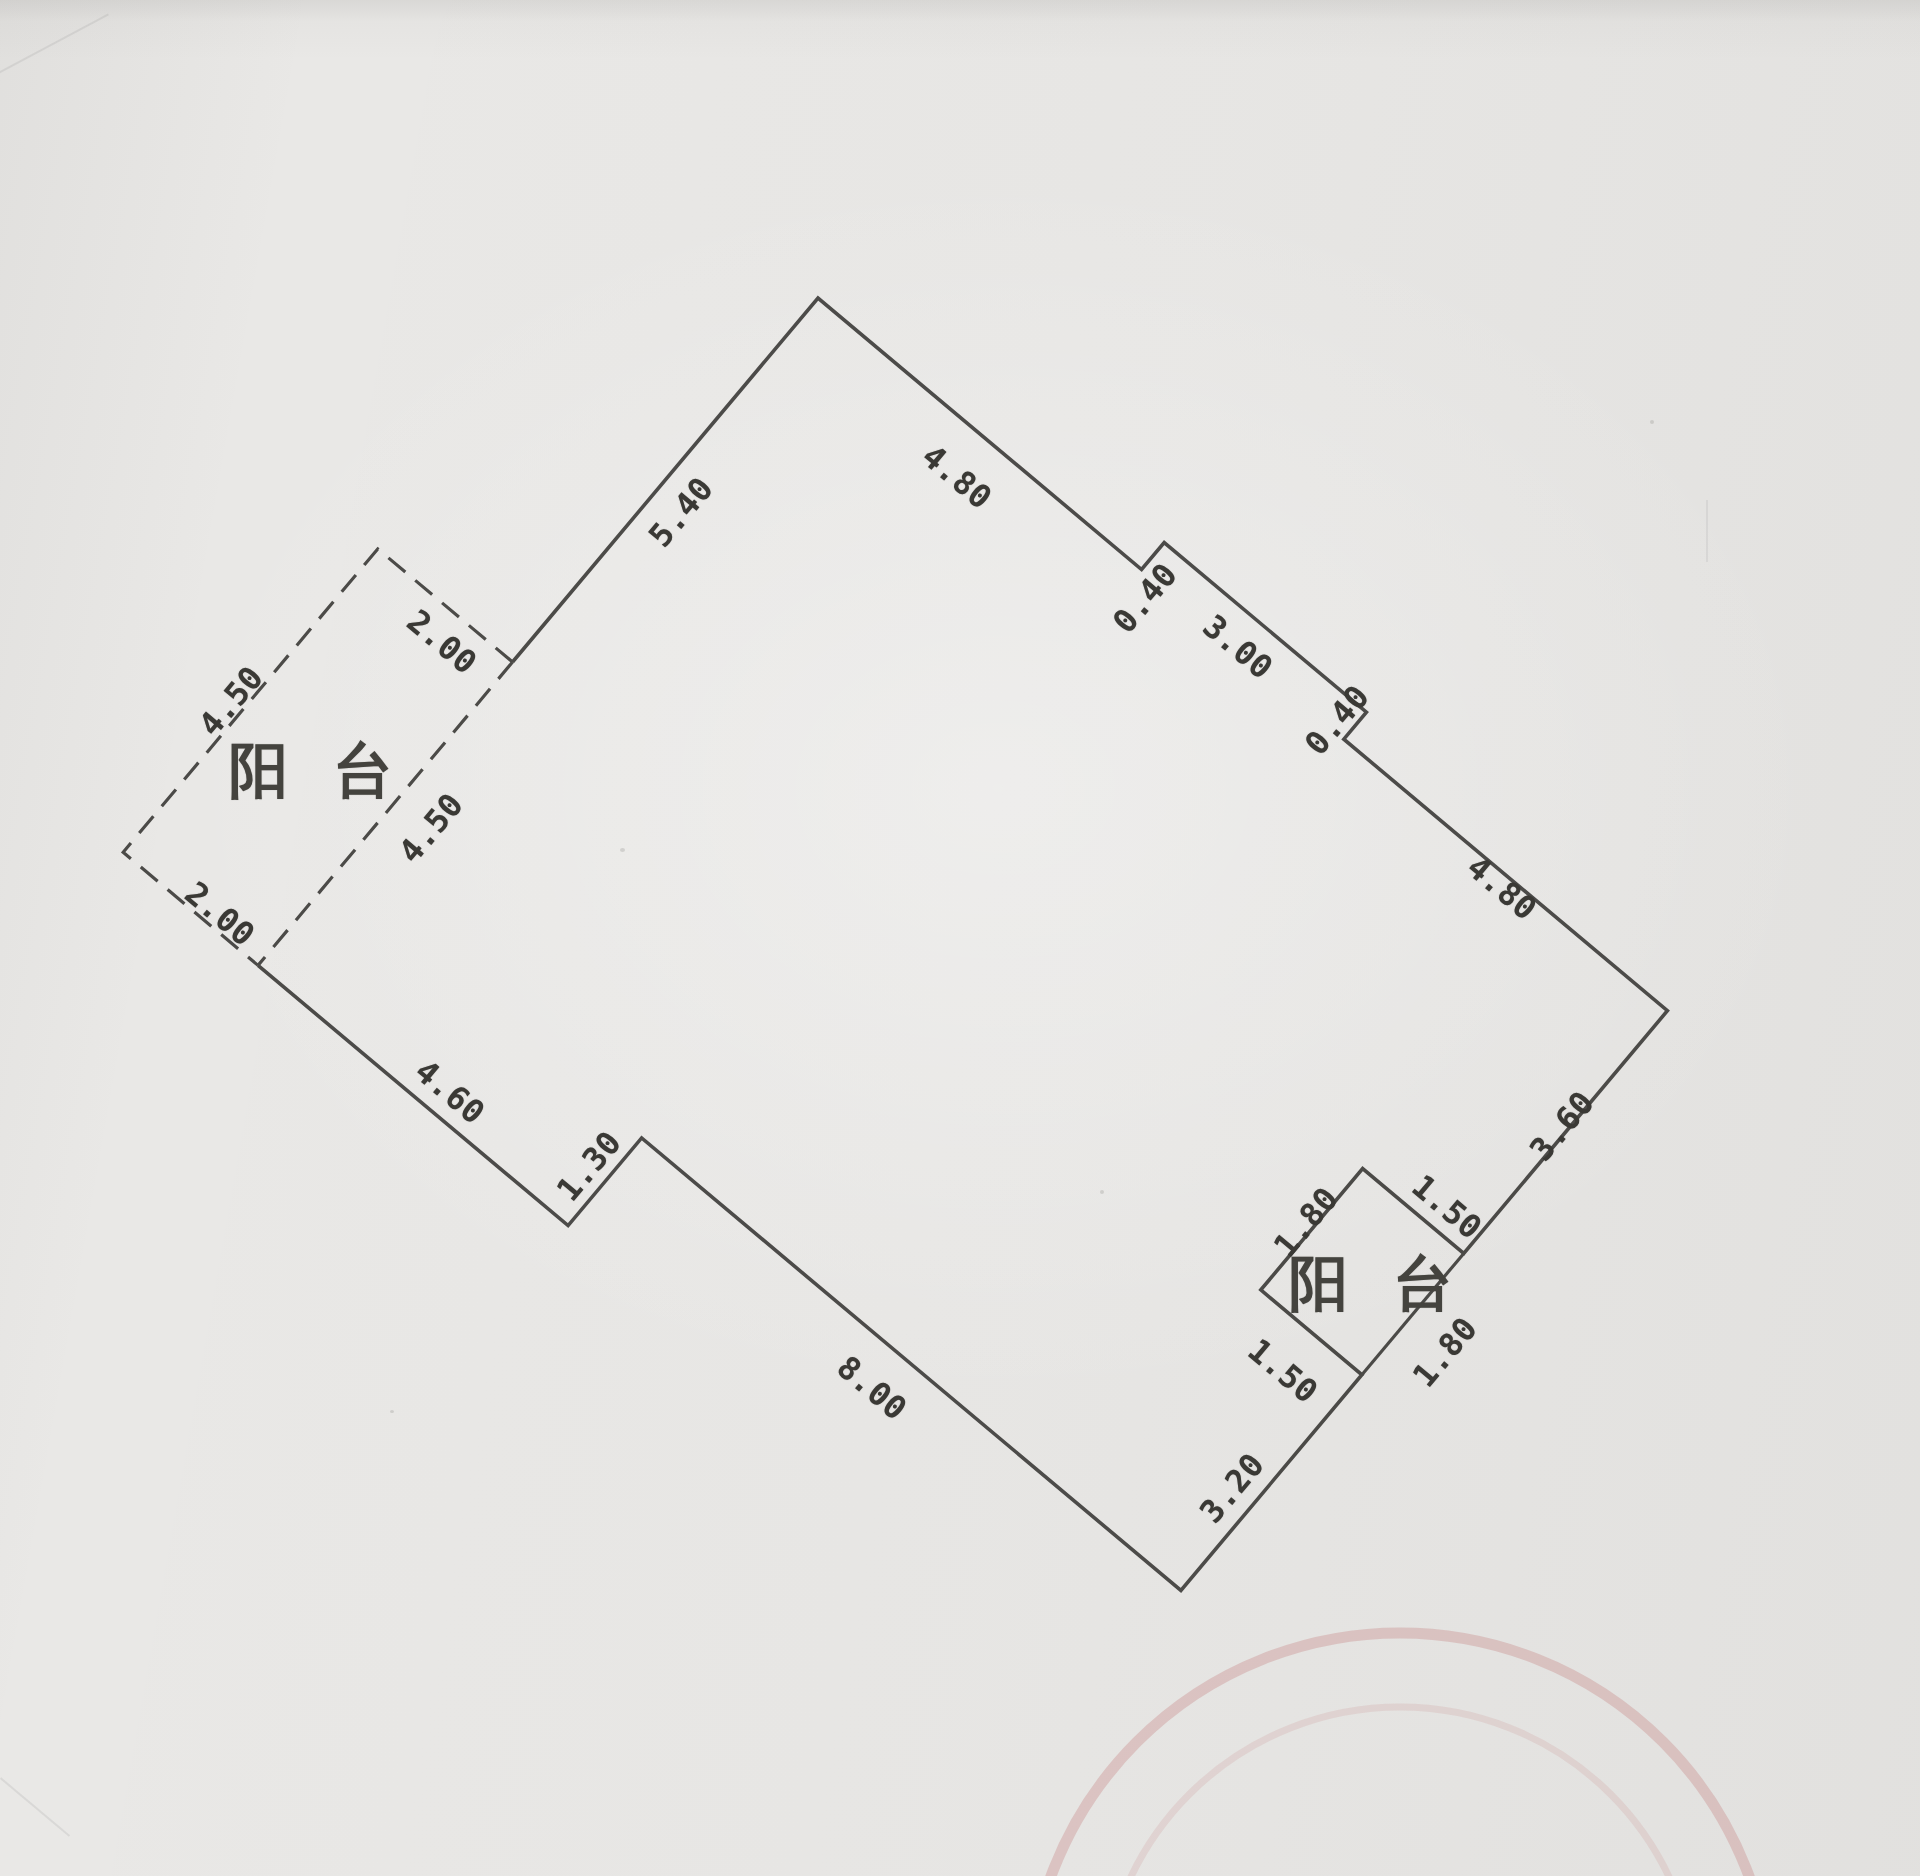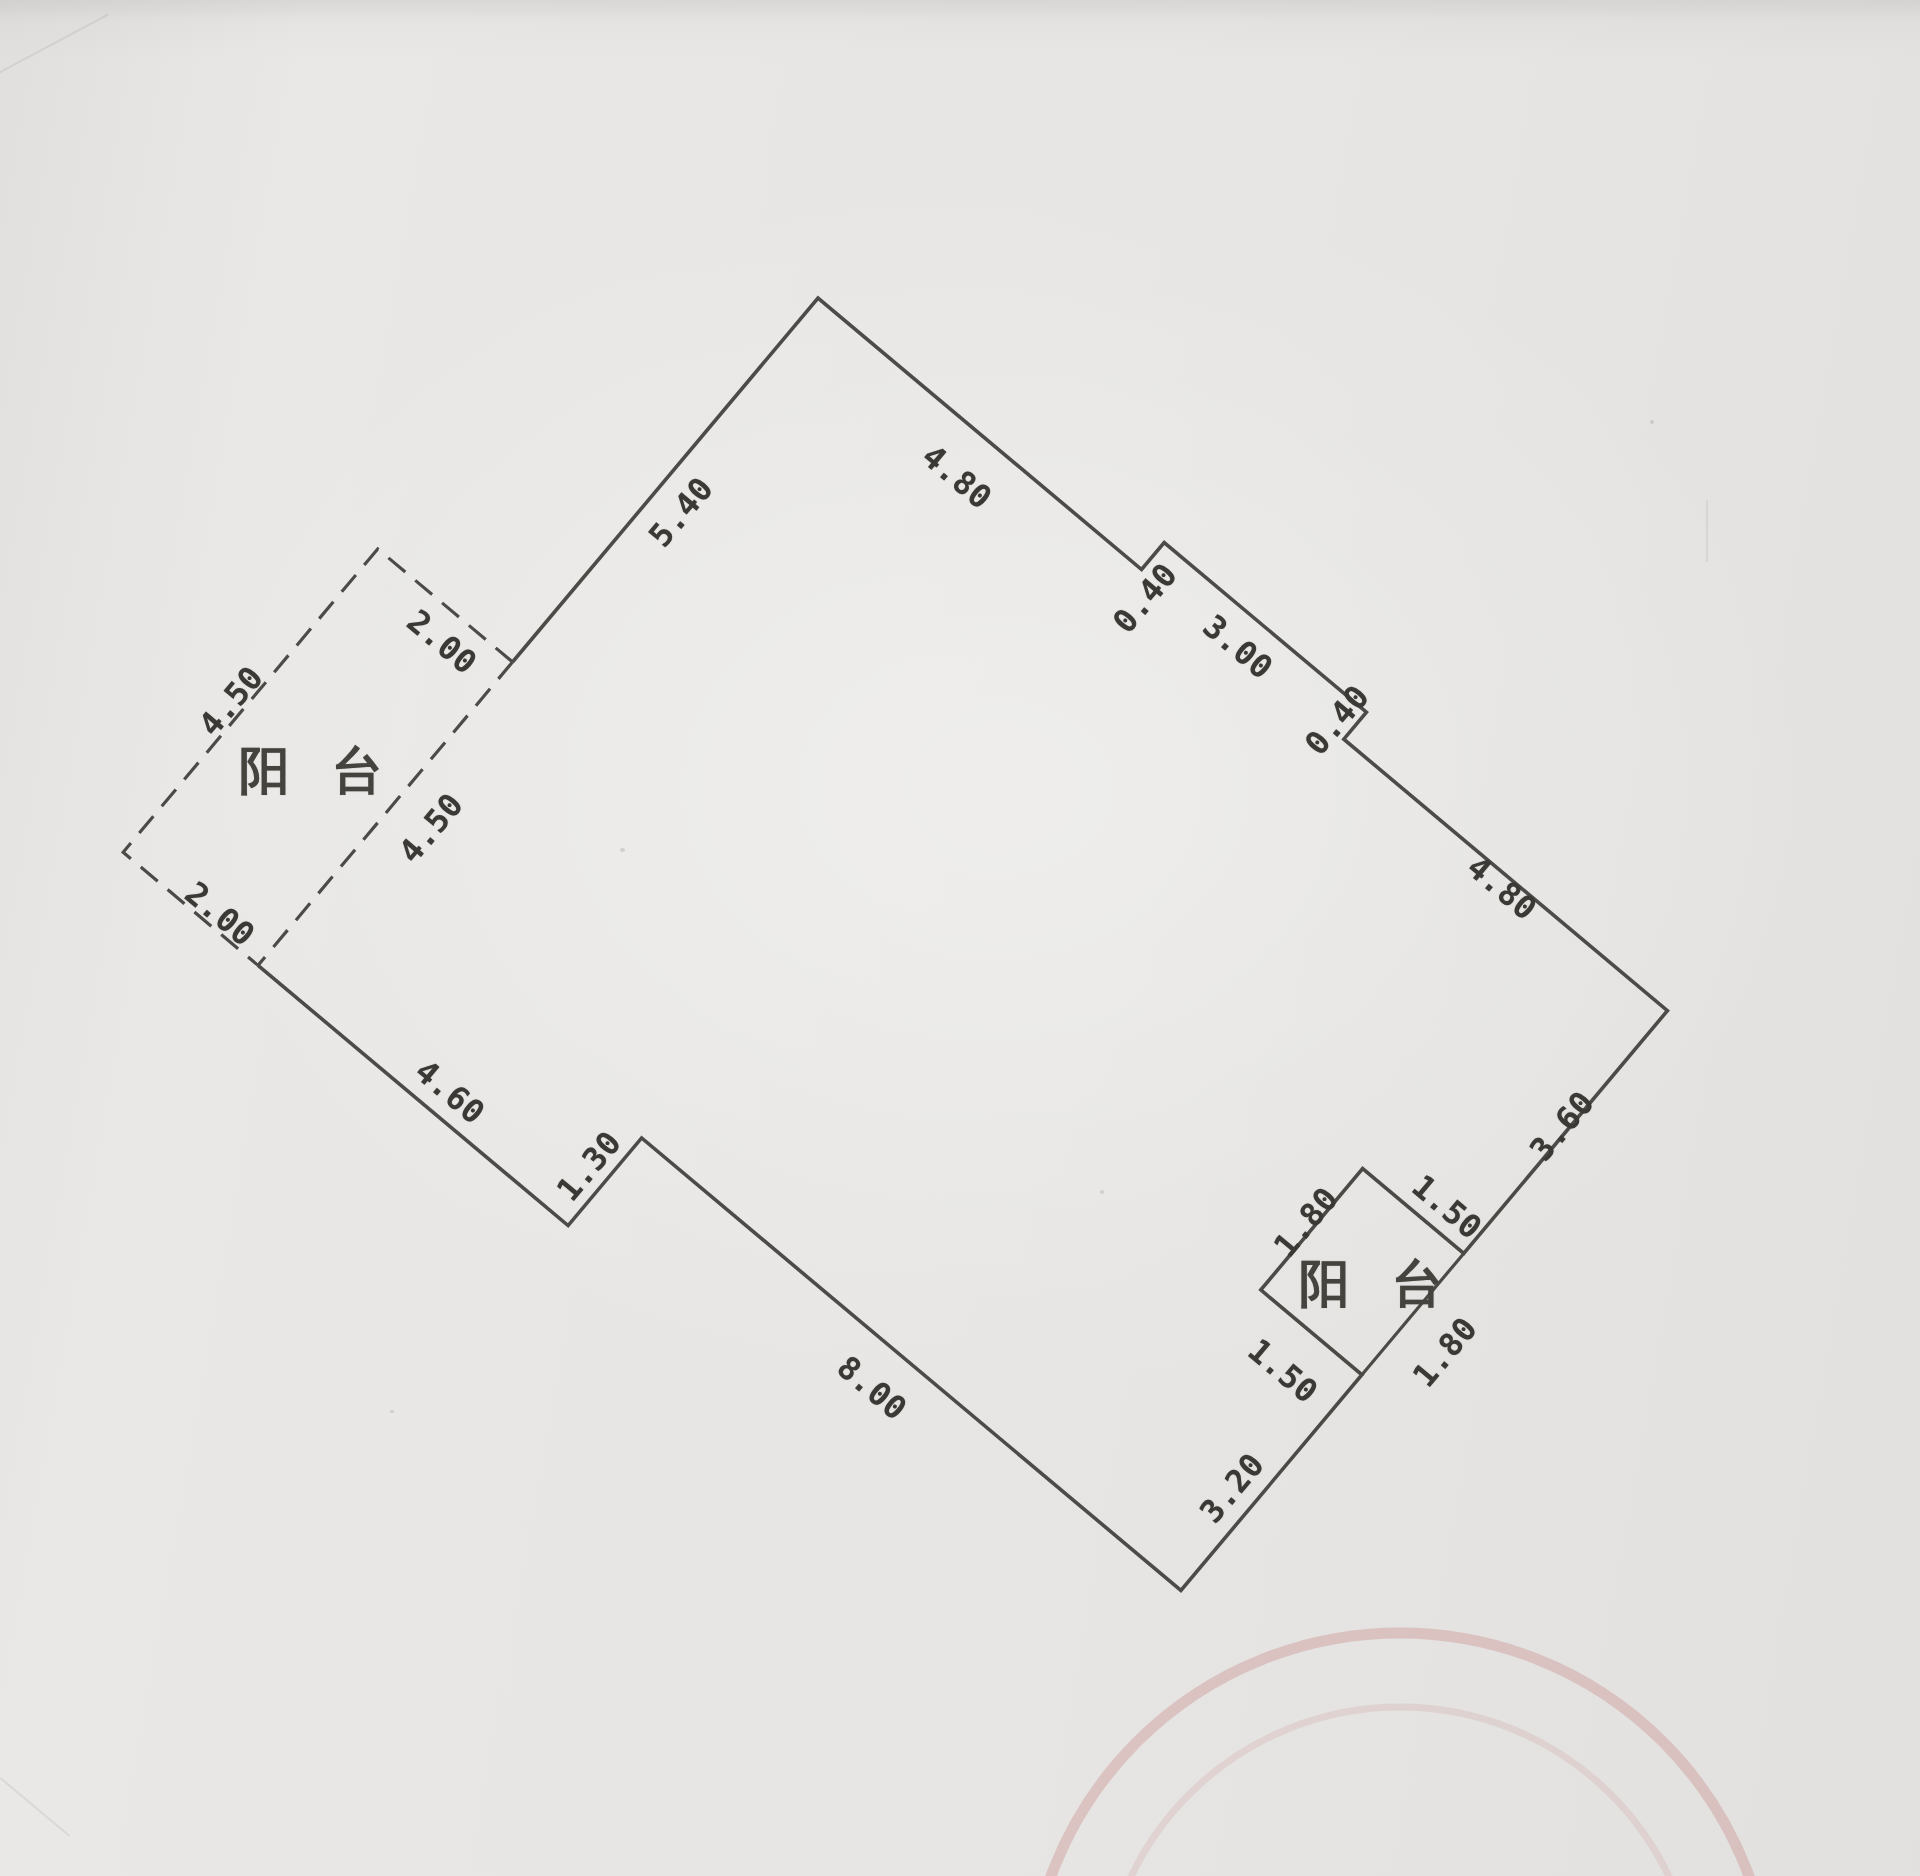--- a/index.html
+++ b/index.html
@@ -33,21 +33,21 @@
     font-size: 32px;
     letter-spacing: 0.5px;
     color: #3a3935;
     white-space: nowrap;
     text-shadow: 0 0 1px rgba(58,57,53,0.45);
   }
   .room {
     position: absolute;
     font-family: "Liberation Sans", "DejaVu Sans", sans-serif;
     font-weight: 600;
-    font-size: 51px;
+    font-size: 60px;
     letter-spacing: 14px;
     color: #44433e;
     white-space: nowrap;
     transform: translate(-50%, -50%);
     text-shadow: 0 0 1px rgba(68,67,62,0.4);
   }
 </style>
 </head>
 <body>
 

